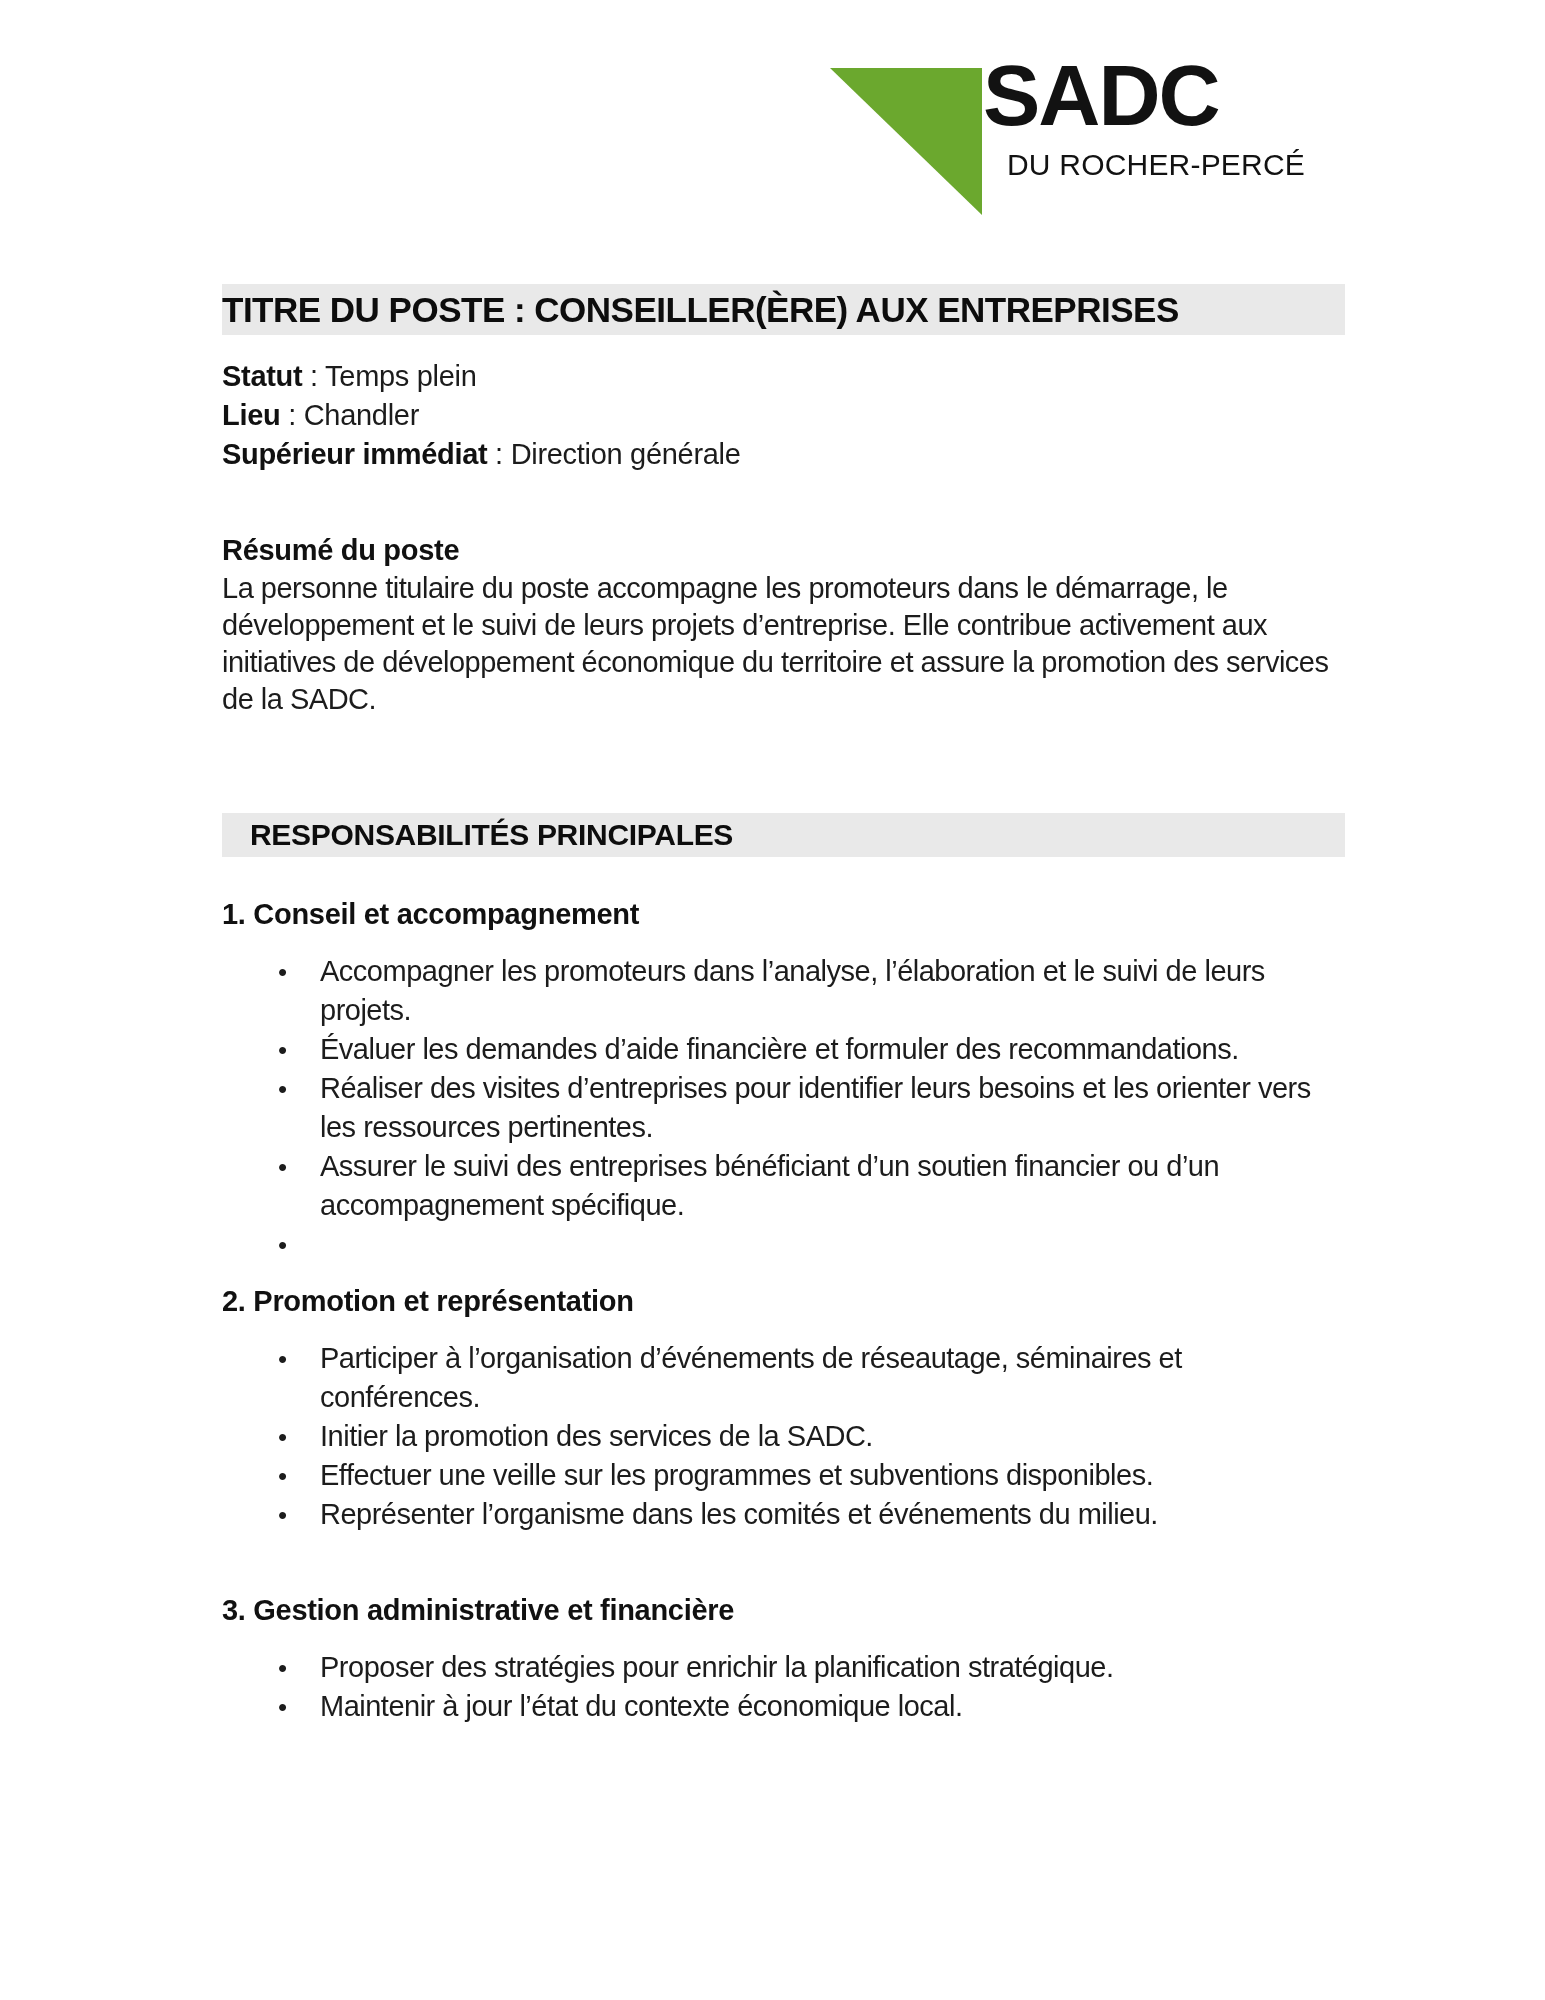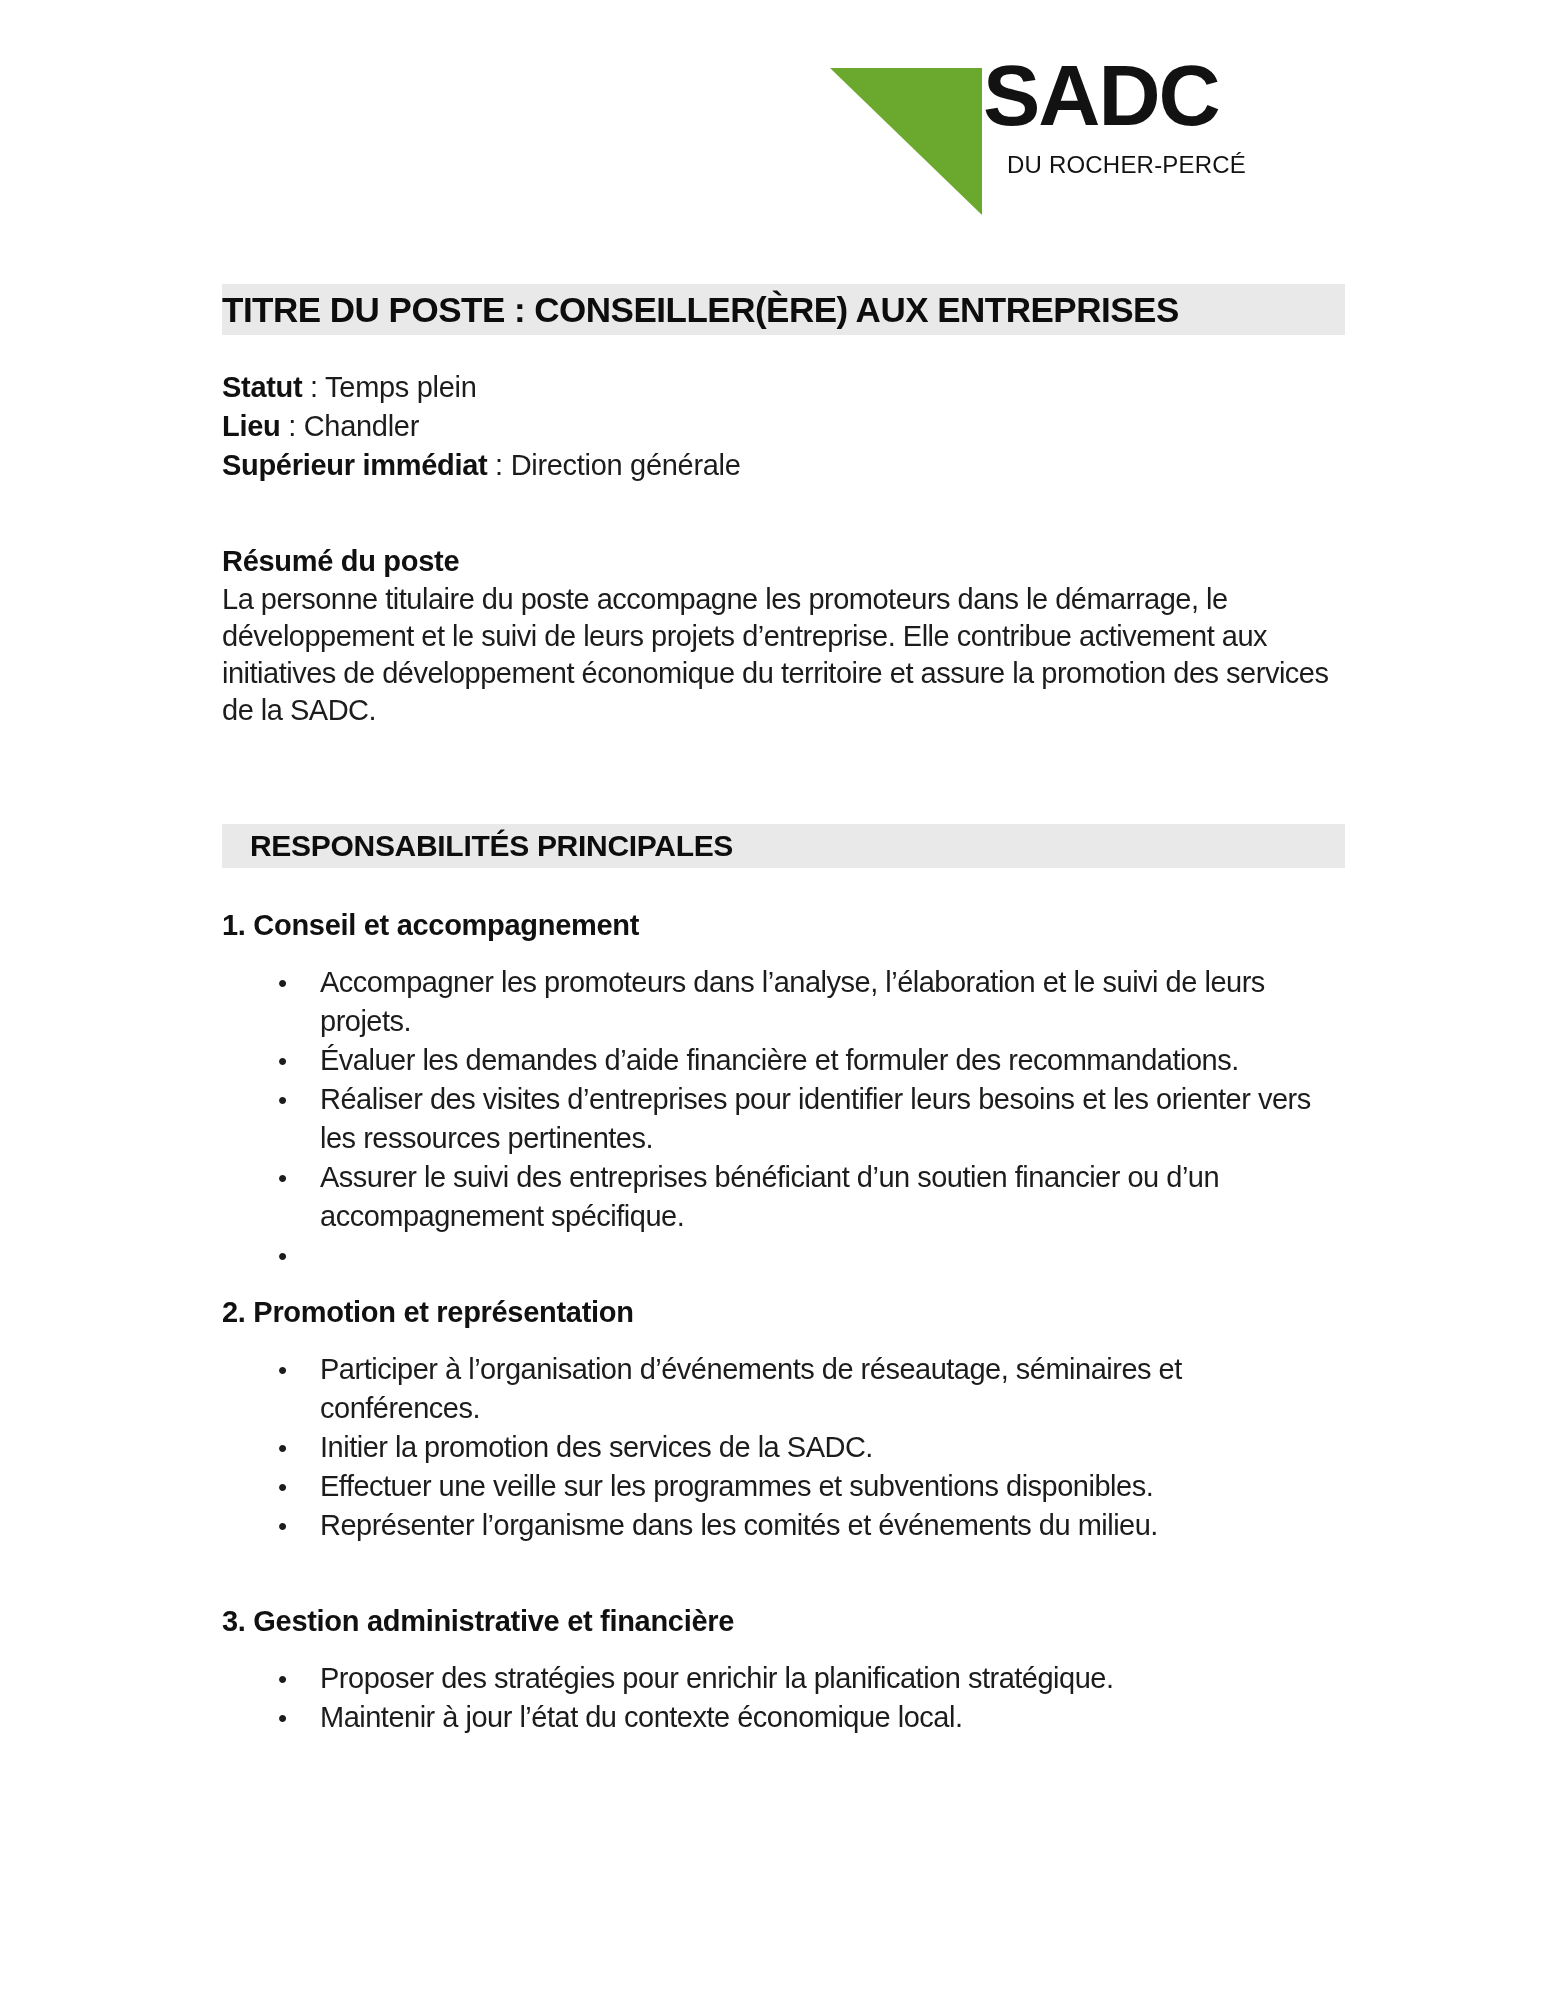--- a/index.html
+++ b/index.html
@@ -17,36 +17,36 @@
 
   
   .logo-triangle { position: absolute; left: 830px; top: 68px; }
   .logo-brand {
     position: absolute; left: 983px; top: 52px;
     font-size: 86px; line-height: 86px; font-weight: 700;
     letter-spacing: -2px; color: #121212; white-space: nowrap;
   }
   .logo-subtitle {
     position: absolute; left: 1007px; top: 147px;
-    font-size: 24px; line-height: 36px; font-weight: 400;
+    font-size: 30px; line-height: 36px; font-weight: 400;
     letter-spacing: 0.2px; color: #121212; white-space: nowrap;
   }
 
   
   .title-bar {
     width: 100%; height: 51px; line-height: 51px;
     background: #e9e9e9;
     text-align: left;
     font-size: 35px; font-weight: 700; letter-spacing: -0.5px;
     color: #0d0d0d;
     white-space: nowrap;
   }
 
   
-  .meta { margin-top: 33px; }
+  .meta { margin-top: 22px; }
   .meta-line { margin: 0; font-size: 29px; line-height: 39px; letter-spacing: -0.3px; }
   .meta-line strong { font-weight: 700; color: #111; }
 
   
   .summary-heading {
     margin: 57px 0 0 0;
     font-size: 29px; line-height: 39px; font-weight: 700; color: #111;
     letter-spacing: -0.3px;
   }
   .summary-body {

